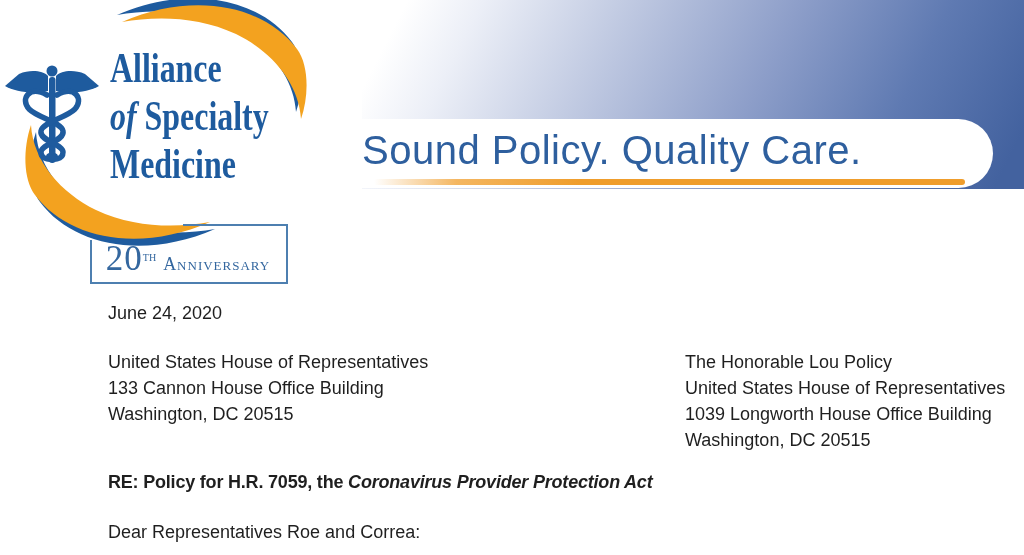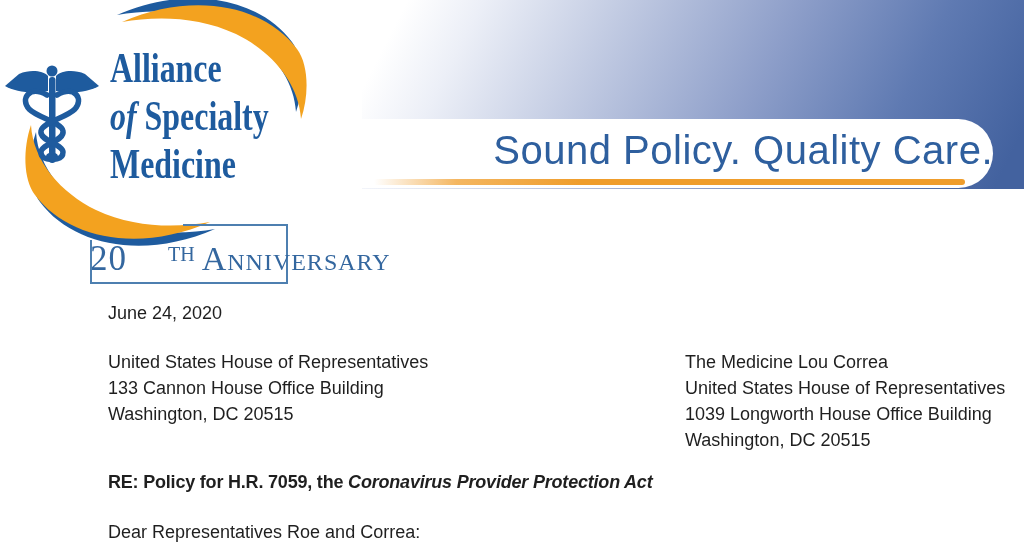--- a/index.html
+++ b/index.html
@@ -11,21 +11,21 @@
 
   
   .banner-gradient {
     position:absolute; left:362px; top:0; width:662px; height:189px;
     background:linear-gradient(117deg, #ffffff 6%, #eceff7 16%, #c3cce3 34%,
                #8d9ec9 58%, #5f7ab2 78%, #43629f 96%);
   }
   .banner-band {
     position:absolute; left:362px; top:119px; width:631px; height:69px;
     background:#ffffff; border-radius:0 35px 35px 0;
-    display:flex; align-items:center; justify-content:flex-end;
+    display:flex; align-items:center; justify-content:flex-start;
   }
   .banner-tagline {
     color:#2e5f9e; font-size:40px; letter-spacing:0.5px;
     white-space:nowrap; padding-bottom:6px;
   }
   .banner-underline {
     position:absolute; left:12px; right:28px; bottom:3px; height:6px;
     border-radius:3px;
     background:linear-gradient(to right, rgba(240,158,45,0) 0%,
                rgba(240,158,45,0.75) 14%, #ef9d2c 35%, #ef9d2c 100%);
@@ -51,23 +51,23 @@
   }
   .anniv-box::before { 
     content:""; position:absolute; top:0; right:0; width:103px; height:2px;
     background:#4d7fb0;
   }
   .anniv-box::after { 
     content:""; position:absolute; left:0; top:16px; bottom:0; width:2px;
     background:#4d7fb0;
   }
   .anniv-num { font-size:35px; letter-spacing:1px; }
-  .anniv-sup { font-size:20px; vertical-align:9px; letter-spacing:0;margin-left:41px; }
+  .anniv-sup { font-size:10px; vertical-align:9px; letter-spacing:0; }
   .anniv-word {
-    font-size:34px; font-variant:small-caps; letter-spacing:1px; margin-left:7px;
+    font-size:18px; font-variant:small-caps; letter-spacing:1px; margin-left:7px;
   }
 
   
   .letter-text {
     position:absolute; color:#1f1f1f; font-size:18px; line-height:26px;
     white-space:nowrap;
   }
   .date-line   { left:108px; top:300px; }
   .addr-left   { left:108px; top:349px; }
   .addr-right  { left:685px; top:349px; }
@@ -125,21 +125,21 @@
 
   <div class="letter-text date-line">June 24, 2020</div>
 
   <div class="letter-text addr-left">
     <span class="addr-line">United States House of Representatives</span>
     <span class="addr-line">133 Cannon House Office Building</span>
     <span class="addr-line">Washington, DC 20515</span>
   </div>
 
   <div class="letter-text addr-right">
-    <span class="addr-line">The Medicine Lou Correa</span>
+    <span class="addr-line">The Honorable Lou Policy</span>
     <span class="addr-line">United States House of Representatives</span>
     <span class="addr-line">1039 Longworth House Office Building</span>
     <span class="addr-line">Washington, DC 20515</span>
   </div>
 
   <div class="letter-text re-line"><span>RE: Policy for H.R. 7059, the </span><span class="re-italic">Coronavirus Provider Protection Act</span></div>
 
   <div class="letter-text salutation">Dear Representatives Roe and Correa:</div>
 
 </div>

